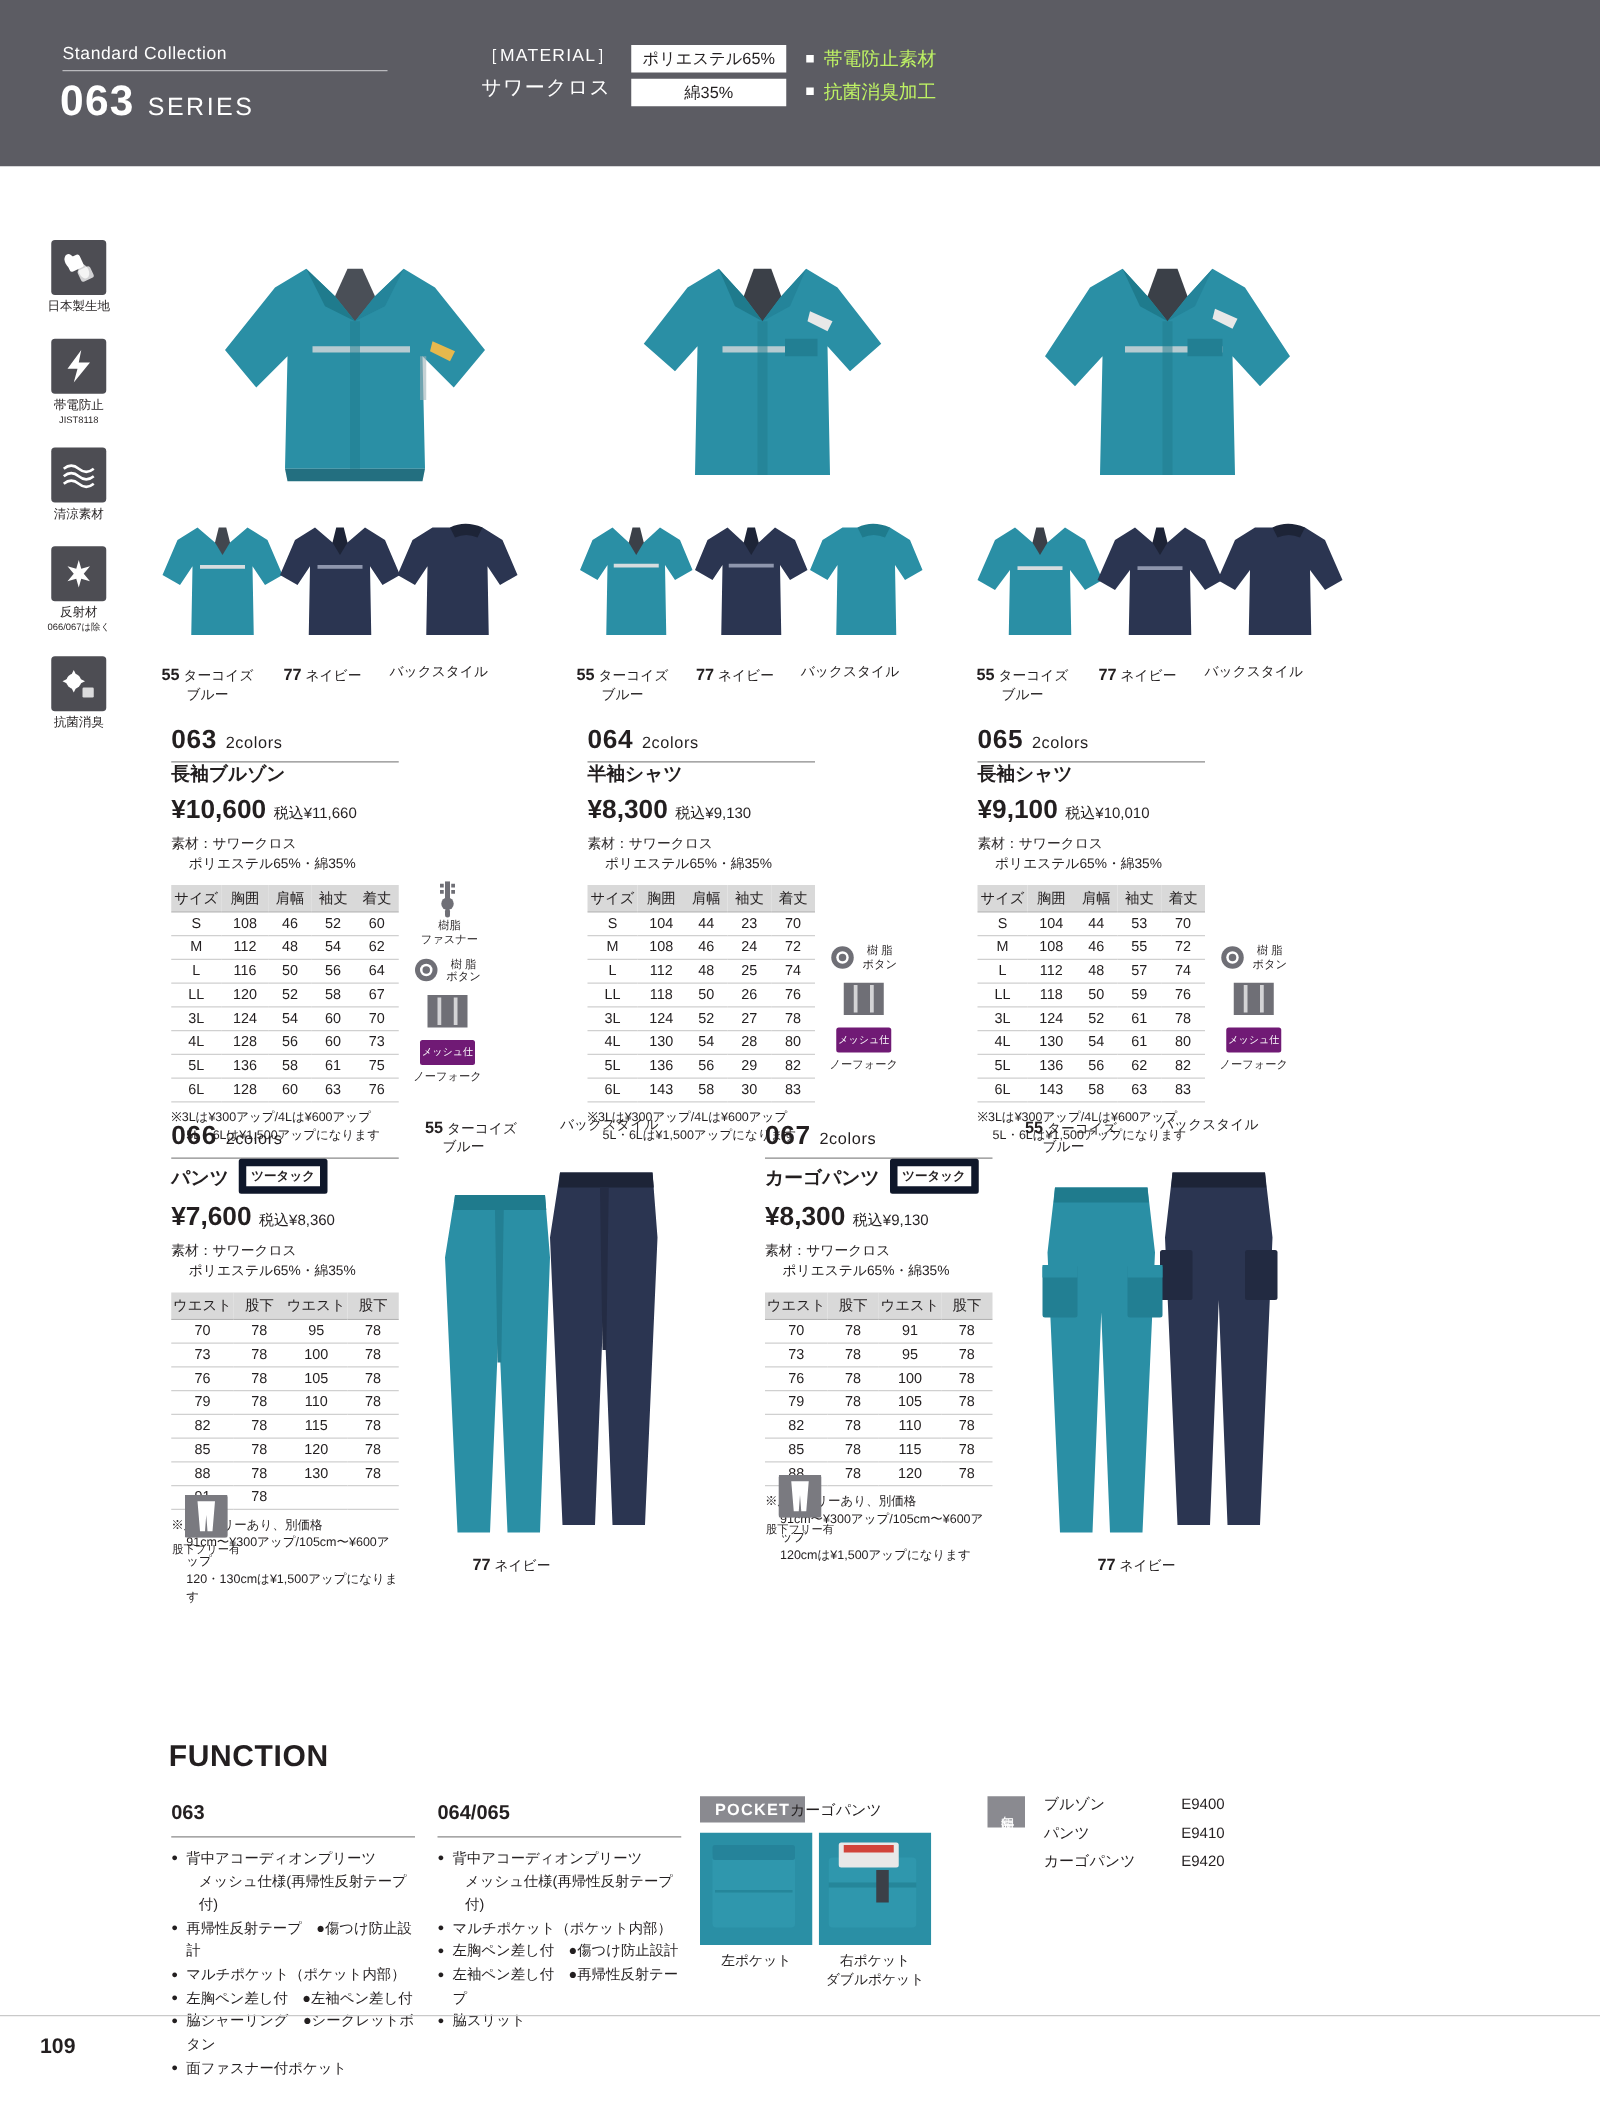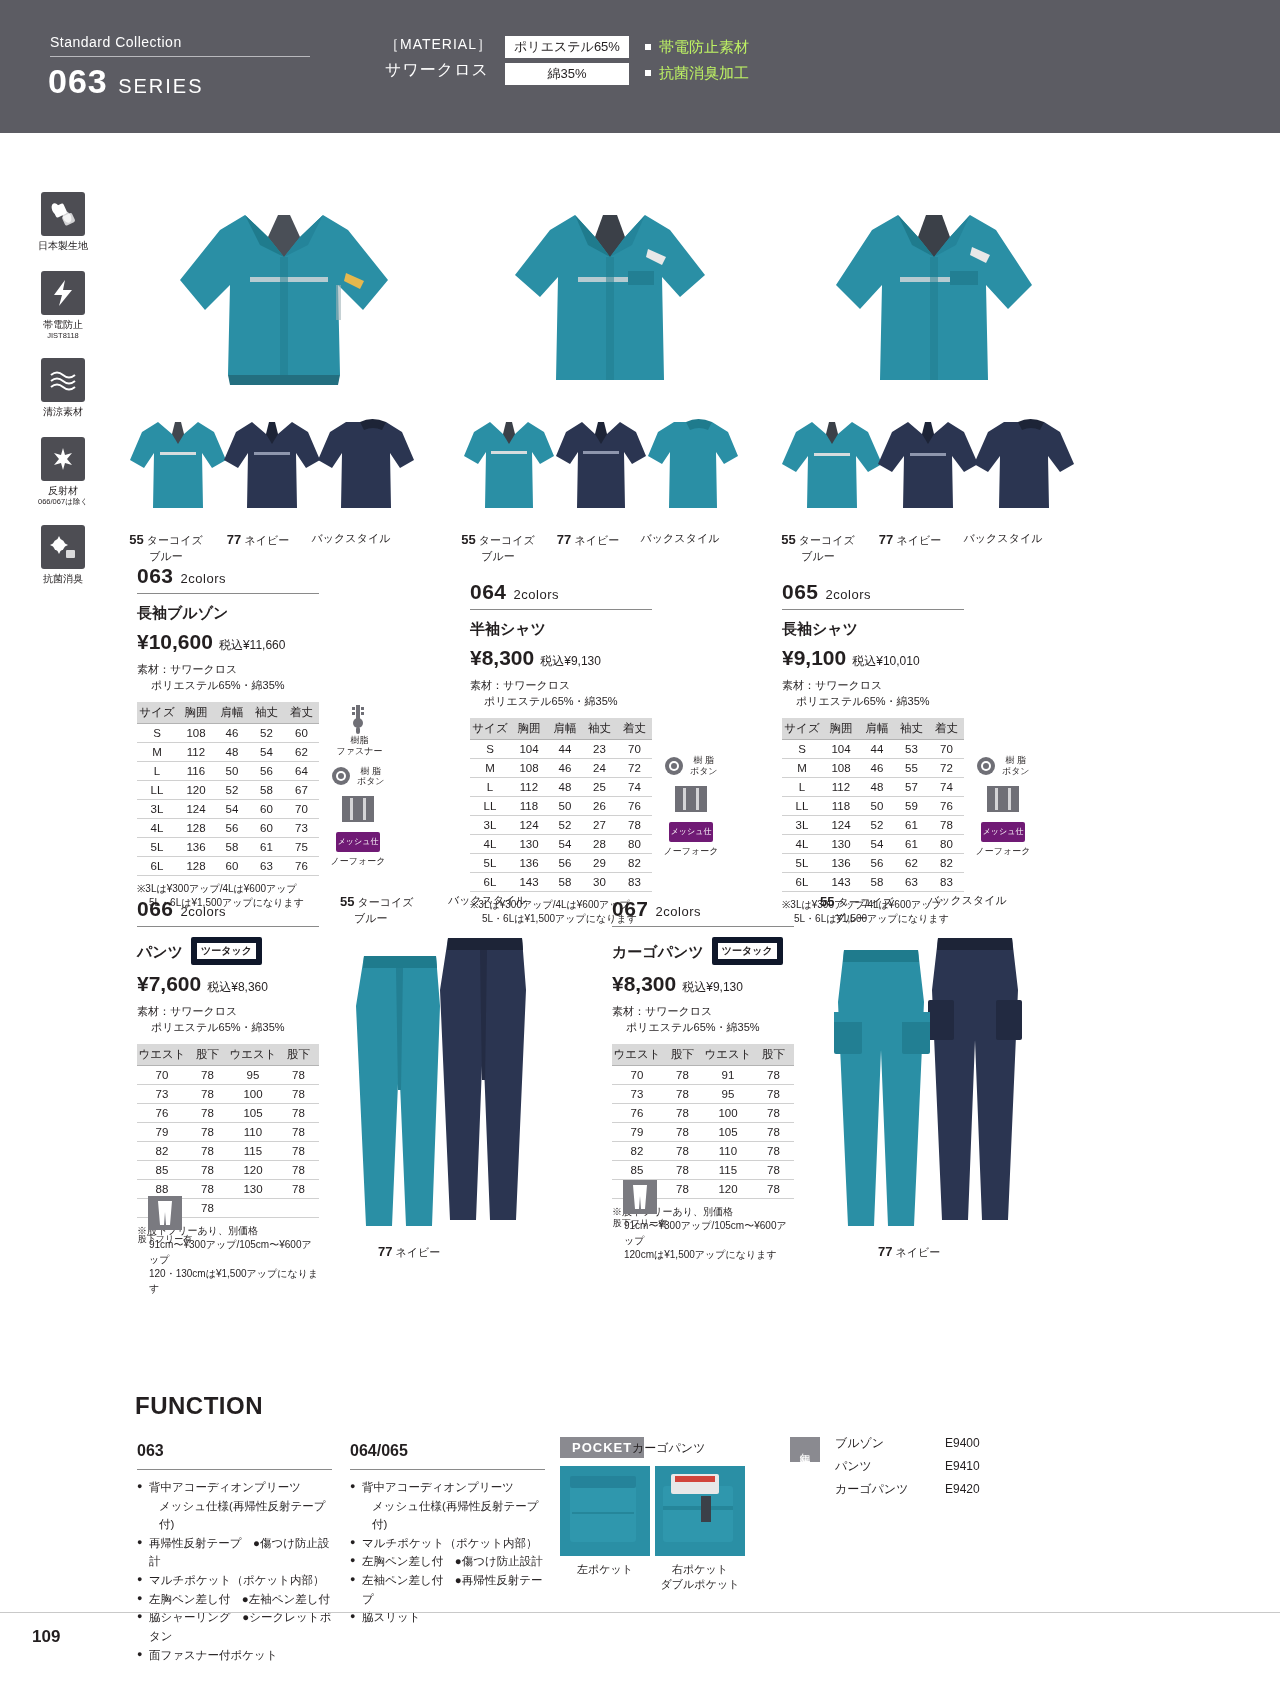--- a/index.html
+++ b/index.html
@@ -73,21 +73,21 @@
   
   .colorrow { position:absolute; font-size:11px; }
   .colorrow .ci { position:absolute; text-align:center; width:92px; line-height:1.35; }
   .colorrow b { font-size:13px; }
 
   
   .pblock { position:absolute; }
   .pcode { font-size:21px; font-weight:bold; letter-spacing:.5px; }
   .pcolors { font-size:13px; font-weight:normal; margin-left:7px; }
   .pline { height:1px; background:#8a8a8a; margin-top:5px; }
-  .pname { font-size:15px; font-weight:bold; margin-top:10px; }
+  .pname { font-size:15px; font-weight:bold; }
   .pprice { font-size:21px; font-weight:bold; margin-top:7px; }
   .ptax { font-size:12px; font-weight:normal; margin-left:6px; }
   .pmat { font-size:11px; margin-top:8px; line-height:1.45; }
   .pmat .ind { padding-left:14px; display:block; }
   .ttack {
     display:inline-block; border:6px solid #0f172a; border-radius:2px;
     font-size:10px; padding:1px 4px; margin-left:8px; vertical-align:3px;
   }
 
   
@@ -330,21 +330,21 @@
       <path d="M238 14 q12 -6 26 0 l-4 8 q-9 -4 -18 0z" fill="#1d2437"></path>
     </g>
   </svg>
 </div>
 <div class="colorrow" style="left:772px; top:531px; width:320px; height:30px;">
   <div class="ci" style="left:0px;"><b>55</b> <span>ターコイズ</span><br><span>ブルー</span></div>
   <div class="ci" style="left:92px;"><b>77</b> <span>ネイビー</span></div>
   <div class="ci" style="left:185px;"><span>バックスタイル</span></div>
 </div>
 
-<div class="pblock" style="left:137px; top:564px; width:182px;">
+<div class="pblock" style="left:137px; top:580px; width:182px;">
   <div class="pcode"><span>063</span><span class="pcolors">2colors</span></div>
   <div class="pline"></div>
   <div class="pname">長袖ブルゾン</div>
   <div class="pprice"><span>¥10,600</span><span class="ptax">税込¥11,660</span></div>
   <div class="pmat"><span>素材：サワークロス</span><span class="ind">ポリエステル65%・綿35%</span></div>
   <table class="sz" style="width:182px;">
     <thead>
         <tr>
       <th style="width:40px;">サイズ</th>
       <th style="width:38px;">胸囲</th>

